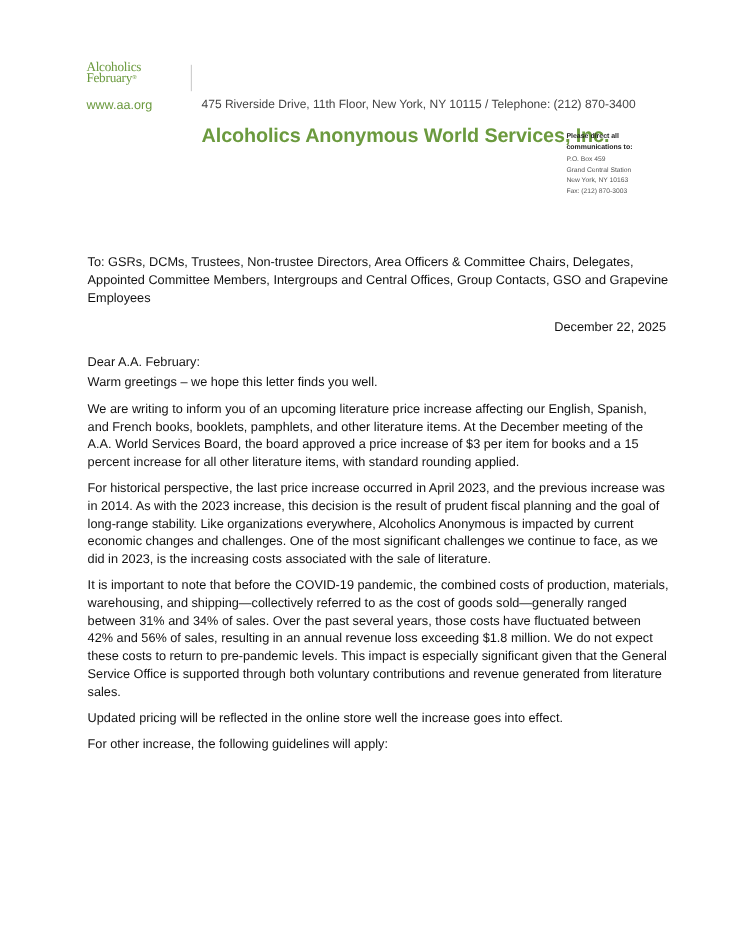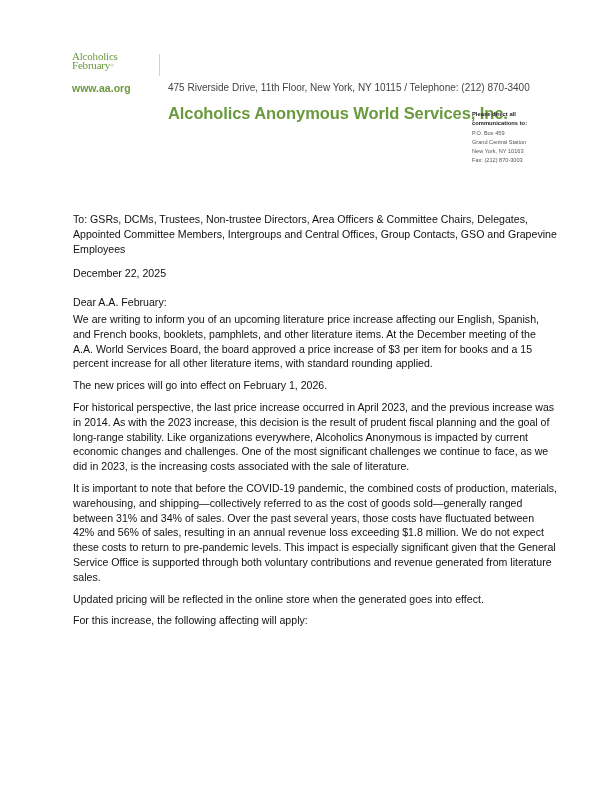--- a/index.html
+++ b/index.html
@@ -2,28 +2,28 @@
 <html><head>
 <meta charset="utf-8">
 <style>
   html, body { margin: 0; padding: 0; background: #ffffff; }
   body { width: 612px; height: 792px; position: relative; overflow: hidden; font-family: "Liberation Sans", sans-serif; color: #111; }
   .letterhead { position: absolute; left: 72px; top: 52px; width: 500px; }
   .logo { position: absolute; left: 0; top: 0; font-family: "Liberation Serif", serif; color: #6b9a3e; font-size: 11px; line-height: 9px; letter-spacing: -0.2px; }
   .logo sup { font-size: 5px; vertical-align: 2px; }
   .divider { position: absolute; left: 87px; top: 2px; width: 1px; height: 22px; background: #cfcfcf; }
   .org-name { position: absolute; left: 96px; top: 4px; font-size: 16.5px; font-weight: bold; color: #6b9a3e; white-space: nowrap; letter-spacing: -0.1px; margin-top: 48px; }
-  .website { position: absolute; left: 0; top: 30px; font-size: 10.5px; font-weight: bold; color: #6b9a3e; text-align: center; }
+  .website { position: absolute; left: 0; top: 30px; font-size: 10.5px; font-weight: normal; color: #6b9a3e; text-align: center; }
   .address-line { position: absolute; left: 96px; top: 30px; font-size: 10px; color: #444; white-space: nowrap; text-align: right; }
   .comm-block { position: absolute; left: 472px; top: 110px; font-size: 5.6px; color: #555; line-height: 9px; }
   .comm-heading { font-weight: bold; color: #222; line-height: 8.5px; margin-bottom: 2px; font-size: 5.8px; }
   .body-text { position: absolute; left: 73px; top: 212px; width: 485px; font-family: "Liberation Sans", sans-serif; font-size: 10.6px; line-height: 14.8px; color: #111; }
   .body-text p { margin: 0 0 7px 0; }
   .to-line { margin-bottom: 10px !important; }
-  .date-line { margin-bottom: 14px !important; width: 482px; }
+  .date-line { text-align: right; margin-bottom: 14px !important; width: 482px; }
   .salutation { margin-bottom: 2px !important; }
 </style>
 </head>
 <body>
 
 <div class="letterhead">
   <div class="logo">
     <div>Alcoholics</div>
     <div><span>February</span><sup>®</sup></div>
   </div>
@@ -41,19 +41,19 @@
   <div>P.O. Box 459</div>
   <div>Grand Central Station</div>
   <div>New York, NY 10163</div>
   <div>Fax: (212) 870-3003</div>
 </div>
 
 <div class="body-text">
   <p class="to-line">To: GSRs, DCMs, Trustees, Non-trustee Directors, Area Officers &amp; Committee Chairs, Delegates, Appointed Committee Members, Intergroups and Central Offices, Group Contacts, GSO and Grapevine Employees</p>
   <p class="date-line">December 22, 2025</p>
   <p class="salutation">Dear A.A. February:</p>
+  <p>Warm greetings – we hope this letter finds you well.</p>
   <p>We are writing to inform you of an upcoming literature price increase affecting our English, Spanish, and French books, booklets, pamphlets, and other literature items. At the December meeting of the A.A. World Services Board, the board approved a price increase of $3 per item for books and a 15 percent increase for all other literature items, with standard rounding applied.</p>
-  <p>The new prices will go into effect on February 1, 2026.</p>
   <p>For historical perspective, the last price increase occurred in April 2023, and the previous increase was in 2014. As with the 2023 increase, this decision is the result of prudent fiscal planning and the goal of long-range stability. Like organizations everywhere, Alcoholics Anonymous is impacted by current economic changes and challenges. One of the most significant challenges we continue to face, as we did in 2023, is the increasing costs associated with the sale of literature.</p>
   <p>It is important to note that before the COVID-19 pandemic, the combined costs of production, materials, warehousing, and shipping—collectively referred to as the cost of goods sold—generally ranged between 31% and 34% of sales. Over the past several years, those costs have fluctuated between 42% and 56% of sales, resulting in an annual revenue loss exceeding $1.8 million. We do not expect these costs to return to pre-pandemic levels. This impact is especially significant given that the General Service Office is supported through both voluntary contributions and revenue generated from literature sales.</p>
-  <p>Updated pricing will be reflected in the online store when the generated goes into effect.</p>
-  <p>For this increase, the following affecting will apply:</p>
+  <p>Updated pricing will be reflected in the online store well the increase goes into effect.</p>
+  <p>For other increase, the following guidelines will apply:</p>
 </div>
 
 </body></html>

